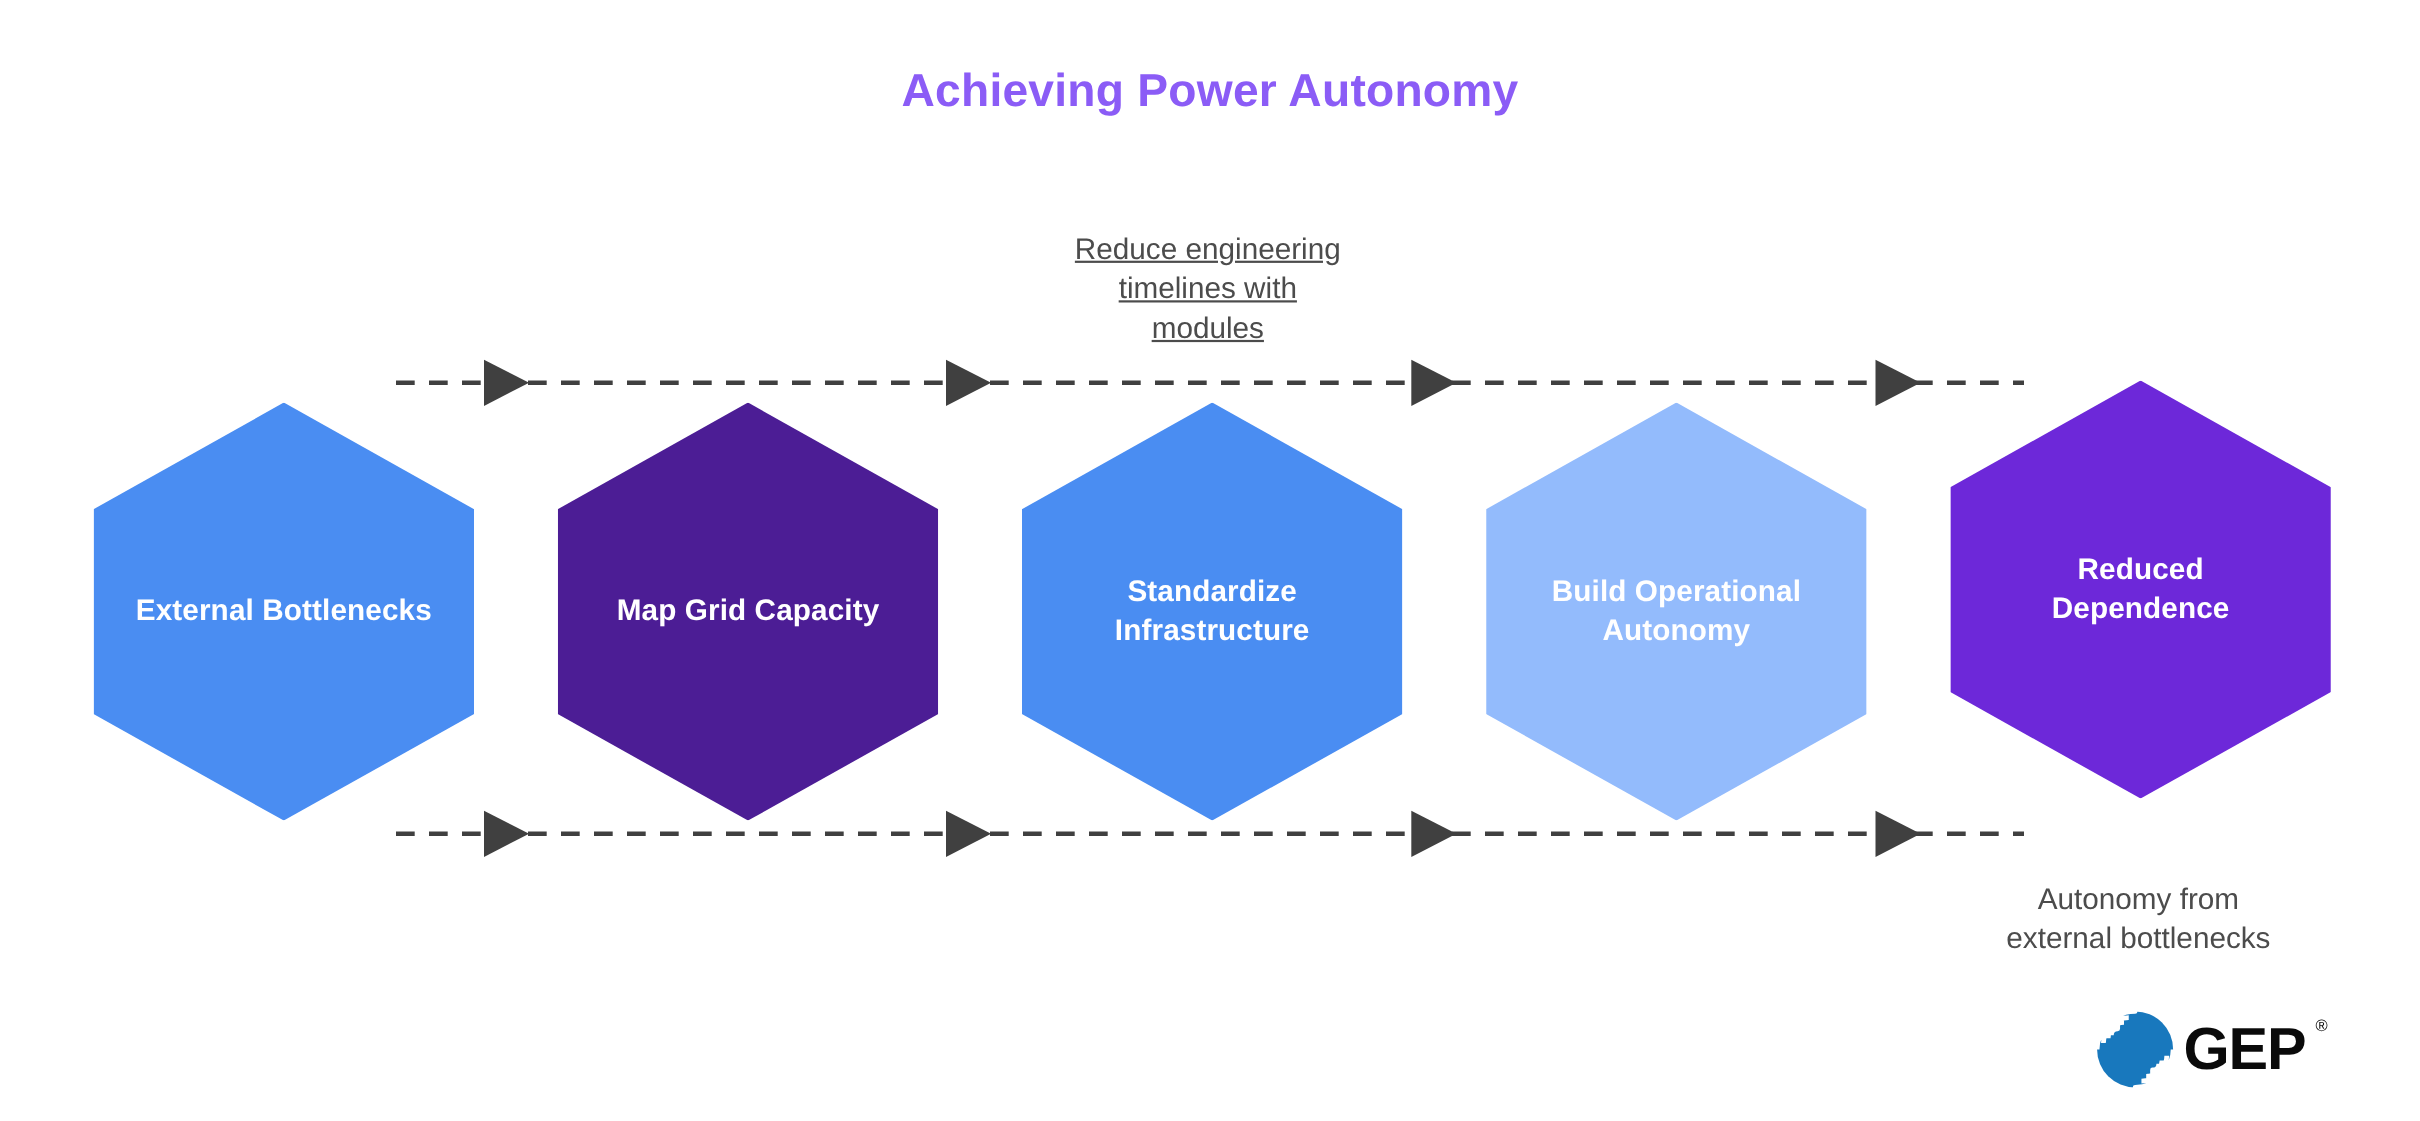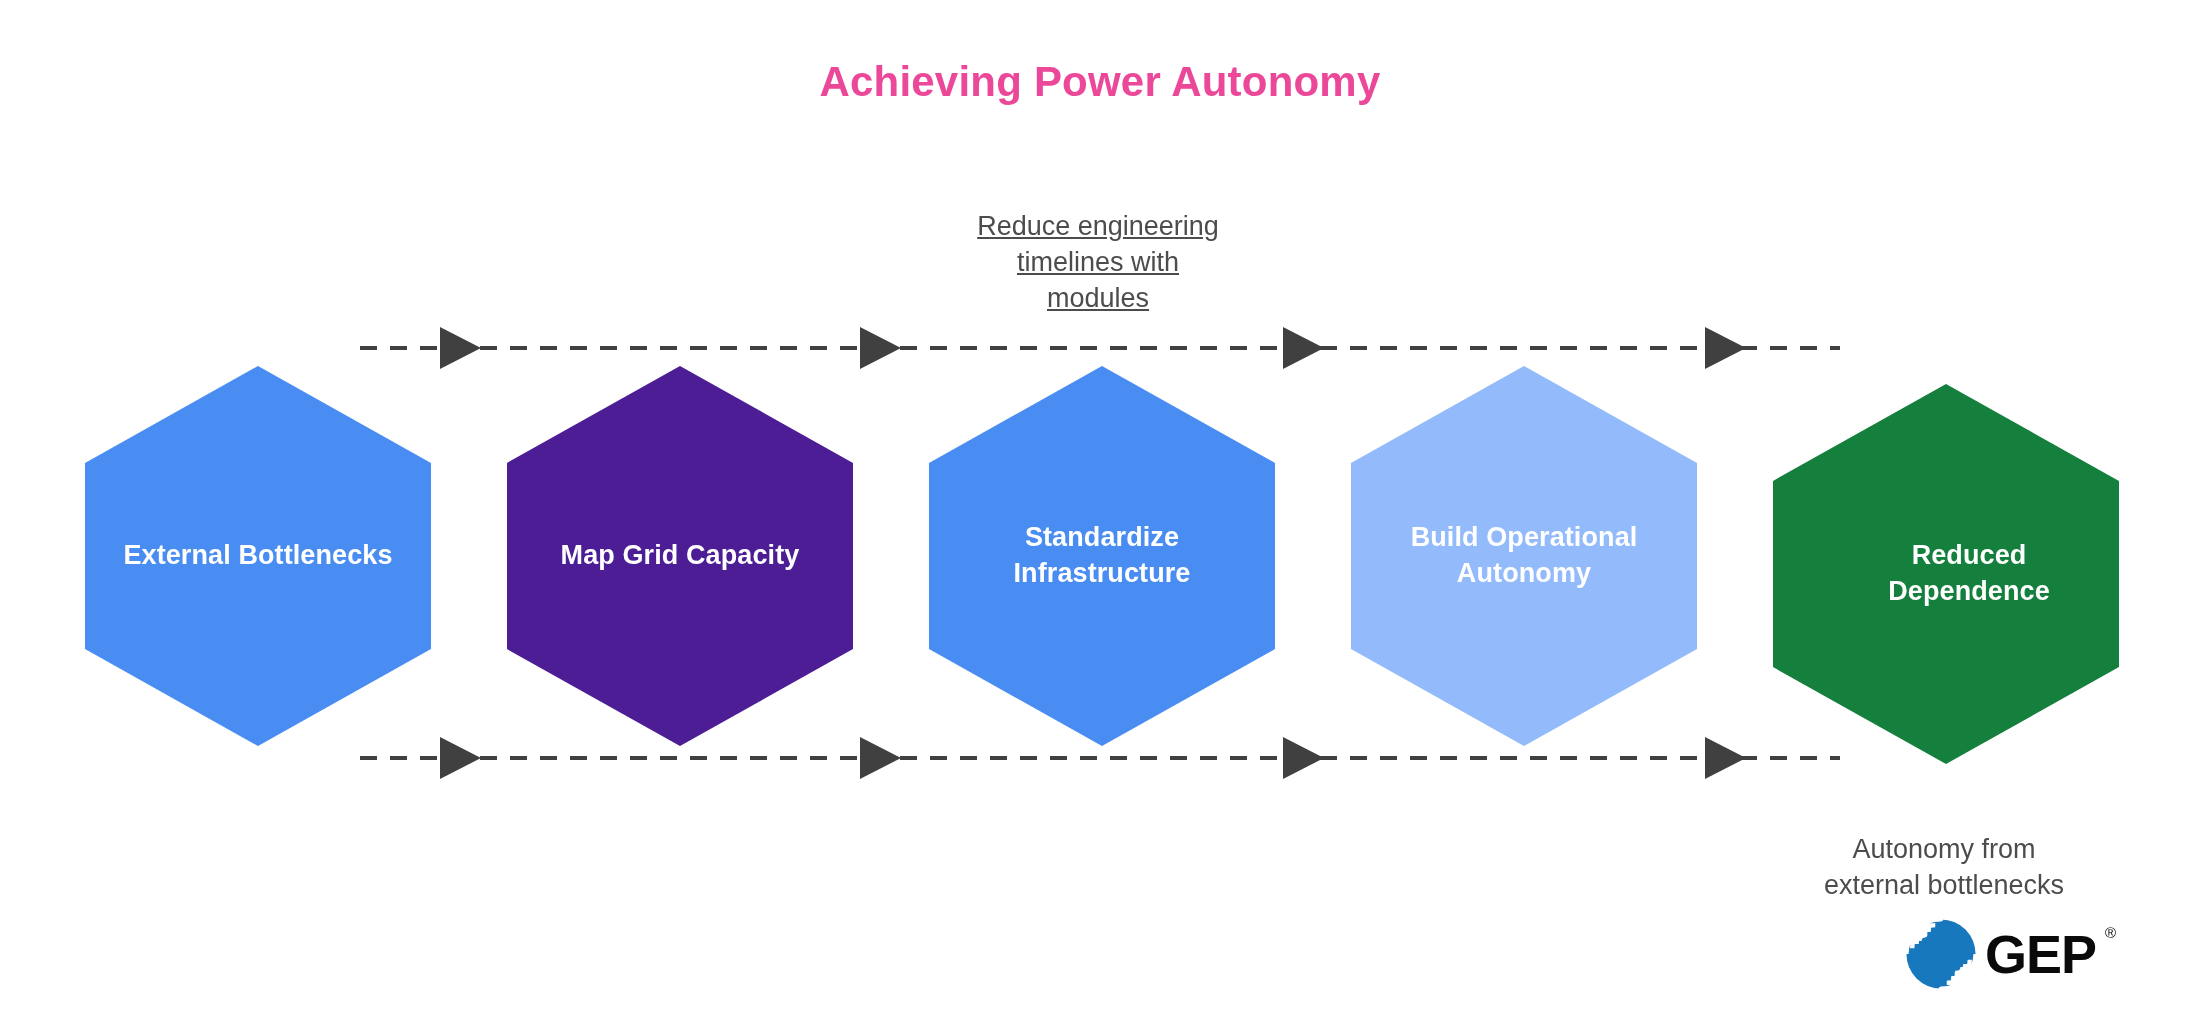--- a/index.html
+++ b/index.html
@@ -21,21 +21,21 @@
 
   
   .title {
     position: absolute;
     left: 0;
     top: 58px;
     width: 2200px;
     text-align: center;
     font-size: 42px;
     font-weight: bold;
-    color: #ec4899;
+    color: #8b5cf6;
     letter-spacing: 0.2px;
   }
 
   
   #flow-lines {
     position: absolute;
     left: 0;
     top: 0;
     width: 2200px;
     height: 1019px;
@@ -135,37 +135,37 @@
     </div>
   </div>
 
   <div class="hex" style="left:1351px; top:366px; background:#93bbfc;">
     <div class="hex-label">
       <span>Build Operational</span><br>
       <span>Autonomy</span>
     </div>
   </div>
 
-  <div class="hex" style="left:1773px; top:384px; background:#15803d;justify-content:flex-end;">
+  <div class="hex" style="left:1773px; top:346px; background:#6d28d9;">
     <div class="hex-label">
       <span>Reduced</span><br>
       <span>Dependence</span>
     </div>
   </div>
 
 
   <div class="caption" style="left:923px; top:209px; width:350px;text-decoration:underline;">
     <span>Reduce engineering</span><br>
     <span>timelines with</span><br>
     <span>modules</span>
   </div>
 
 
 
-  <div class="caption" style="left:1754px; top:832px; width:380px;">
+  <div class="caption" style="left:1754px; top:800px; width:380px;">
     <span>Autonomy from</span><br>
     <span>external bottlenecks</span>
   </div>
 
   <div class="logo" style="left:1905px; top:918px;">
     <svg class="logo-mark" width="72" height="72" viewBox="0 0 100 100">
       <circle cx="50" cy="50" r="48" fill="#1878bd"></circle>
       <path d="M50 2 A48 48 0 0 0 2 50 A40 40 0 0 1 42 10 A32 32 0 0 0 10 42 A26 26 0 0 1 36 16 A20 20 0 0 0 16 36 A15 15 0 0 1 31 21 A11 11 0 0 0 20 32 A8 8 0 0 1 28 24" fill="none" stroke="#ffffff" stroke-width="6" stroke-linecap="round"></path>
       <path d="M50 98 A48 48 0 0 0 98 50 A40 40 0 0 1 58 90 A32 32 0 0 0 90 58 A26 26 0 0 1 64 84 A20 20 0 0 0 84 64 A15 15 0 0 1 69 79 A11 11 0 0 0 80 68 A8 8 0 0 1 72 76" fill="none" stroke="#ffffff" stroke-width="6" stroke-linecap="round"></path>
     </svg>

